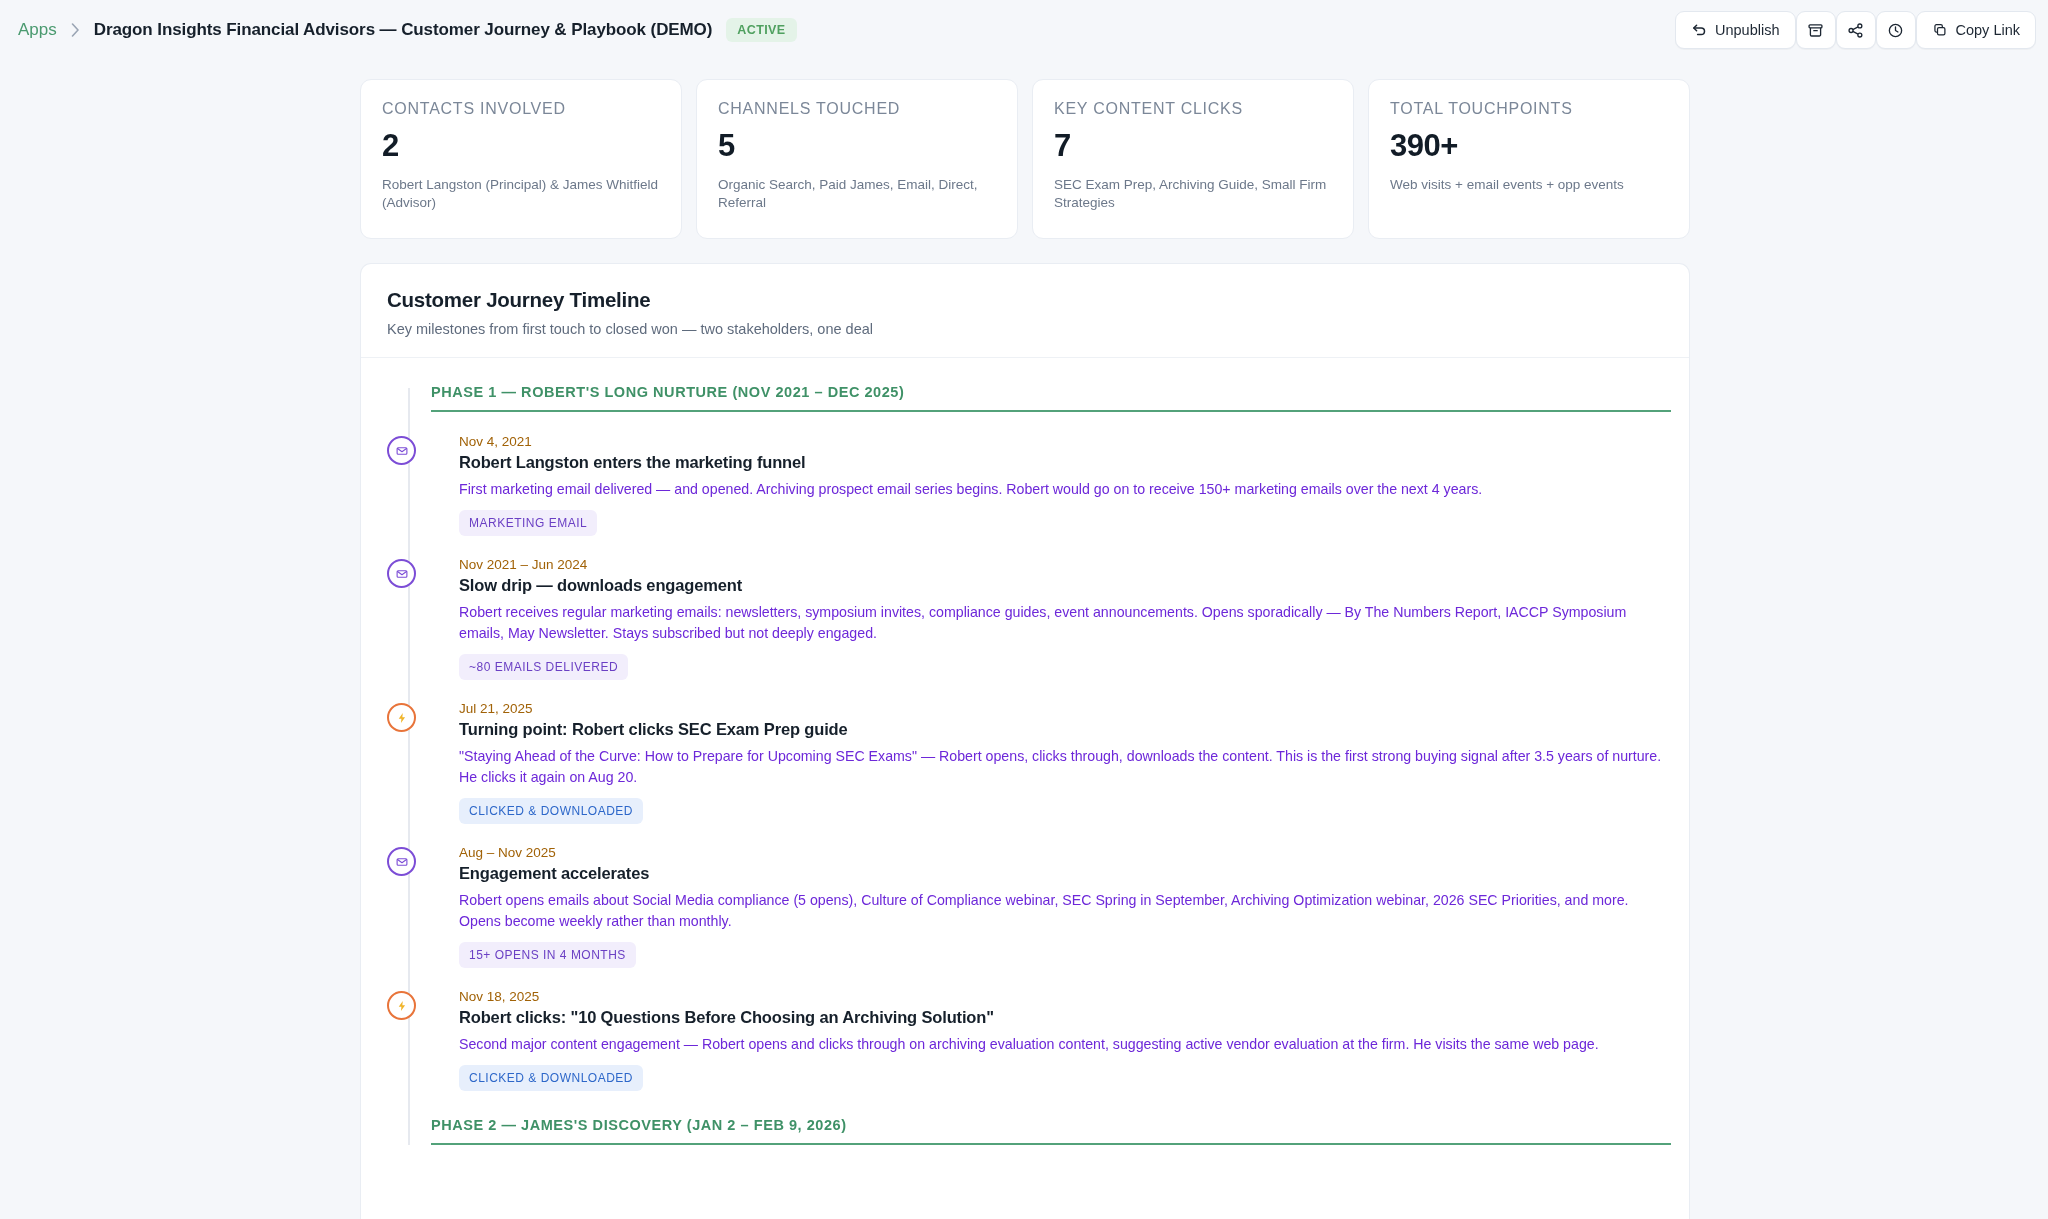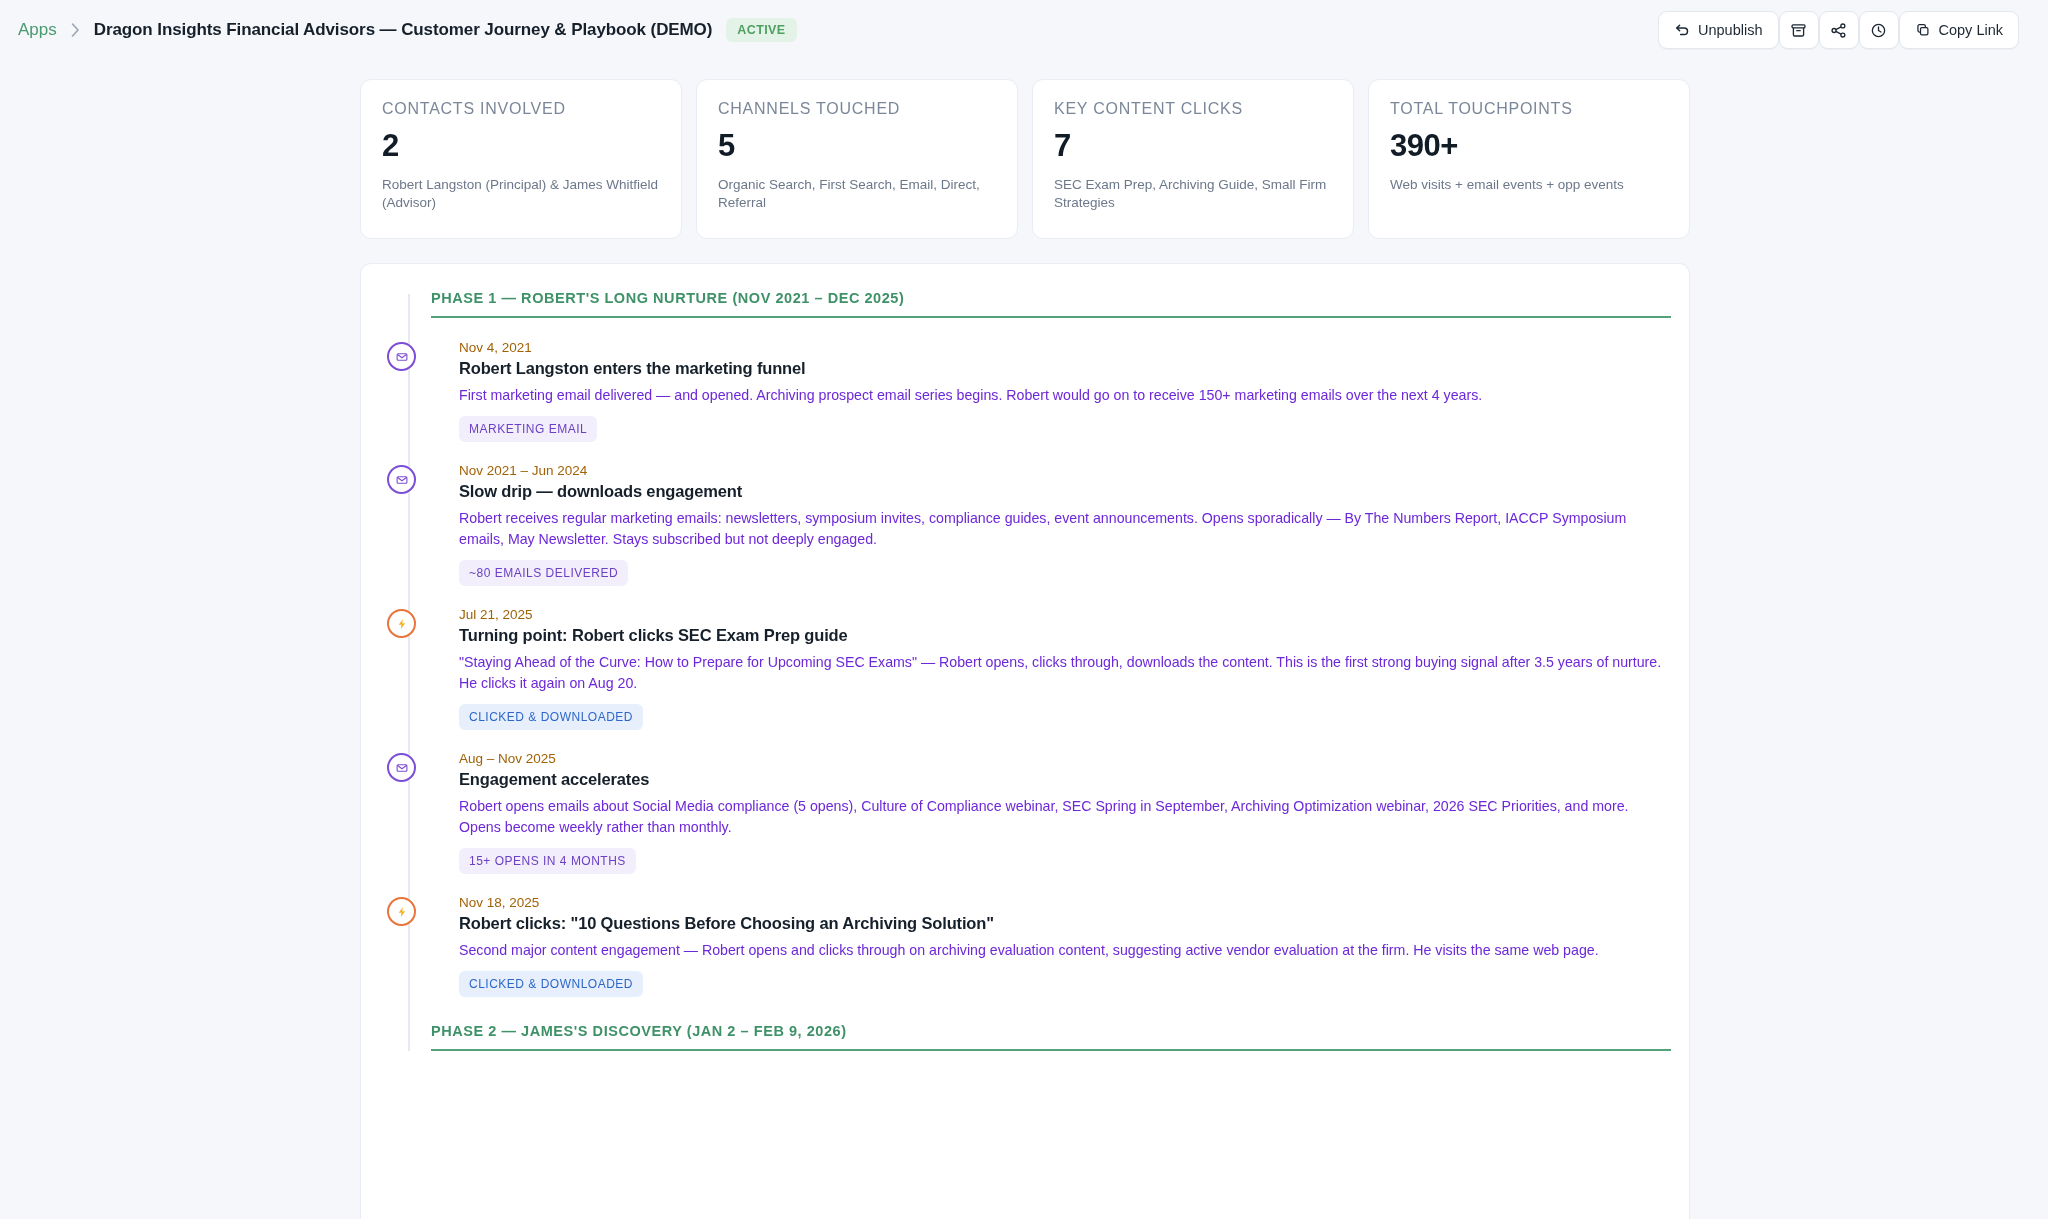--- a/index.html
+++ b/index.html
@@ -48,21 +48,21 @@
     background: #e4f3e8;
     color: #4fa05f;
     font-size: 12.5px;
     font-weight: 600;
     letter-spacing: 0.4px;
     padding: 5px 11px;
     border-radius: 6px;
   }
   .topbar-actions {
     position: absolute;
-    right: 29px;
+    right: 12px;
     top: 50%;
     transform: translateY(-50%);
     display: flex;
     align-items: flex-end;
   }
   .tb-btn {
     background: #ffffff;
     border: 1px solid #e3e8ef;
     border-radius: 9px;
     height: 38px;
@@ -292,35 +292,39 @@
 
 <div class="stats-wrap">
   <div class="stat-card">
     <div class="stat-label">CONTACTS INVOLVED</div>
     <div class="stat-value">2</div>
     <div class="stat-sub">Robert Langston (Principal) &amp; James Whitfield (Advisor)</div>
   </div>
   <div class="stat-card">
     <div class="stat-label">CHANNELS TOUCHED</div>
     <div class="stat-value">5</div>
-    <div class="stat-sub">Organic Search, First Search, Email, Direct, Referral</div>
+    <div class="stat-sub">Organic Search, Paid James, Email, Direct, Referral</div>
   </div>
   <div class="stat-card">
     <div class="stat-label">KEY CONTENT CLICKS</div>
     <div class="stat-value">7</div>
     <div class="stat-sub">SEC Exam Prep, Archiving Guide, Small Firm Strategies</div>
   </div>
   <div class="stat-card">
     <div class="stat-label">TOTAL TOUCHPOINTS</div>
     <div class="stat-value">390+</div>
     <div class="stat-sub">Web visits + email events + opp events</div>
   </div>
 </div>
 
 <div class="panel">
+  <div class="panel-head">
+    <div class="panel-title">Customer Journey Timeline</div>
+    <div class="panel-sub">Key milestones from first touch to closed won — two stakeholders, one deal</div>
+  </div>
 
   <div class="panel-body">
     <div class="timeline">
       <div class="timeline-rail"></div>
 
       <div class="phase-head">
         <div class="phase-title">PHASE 1 — ROBERT'S LONG NURTURE (NOV 2021 – DEC 2025)</div>
         <div class="phase-rule"></div>
       </div>
 

